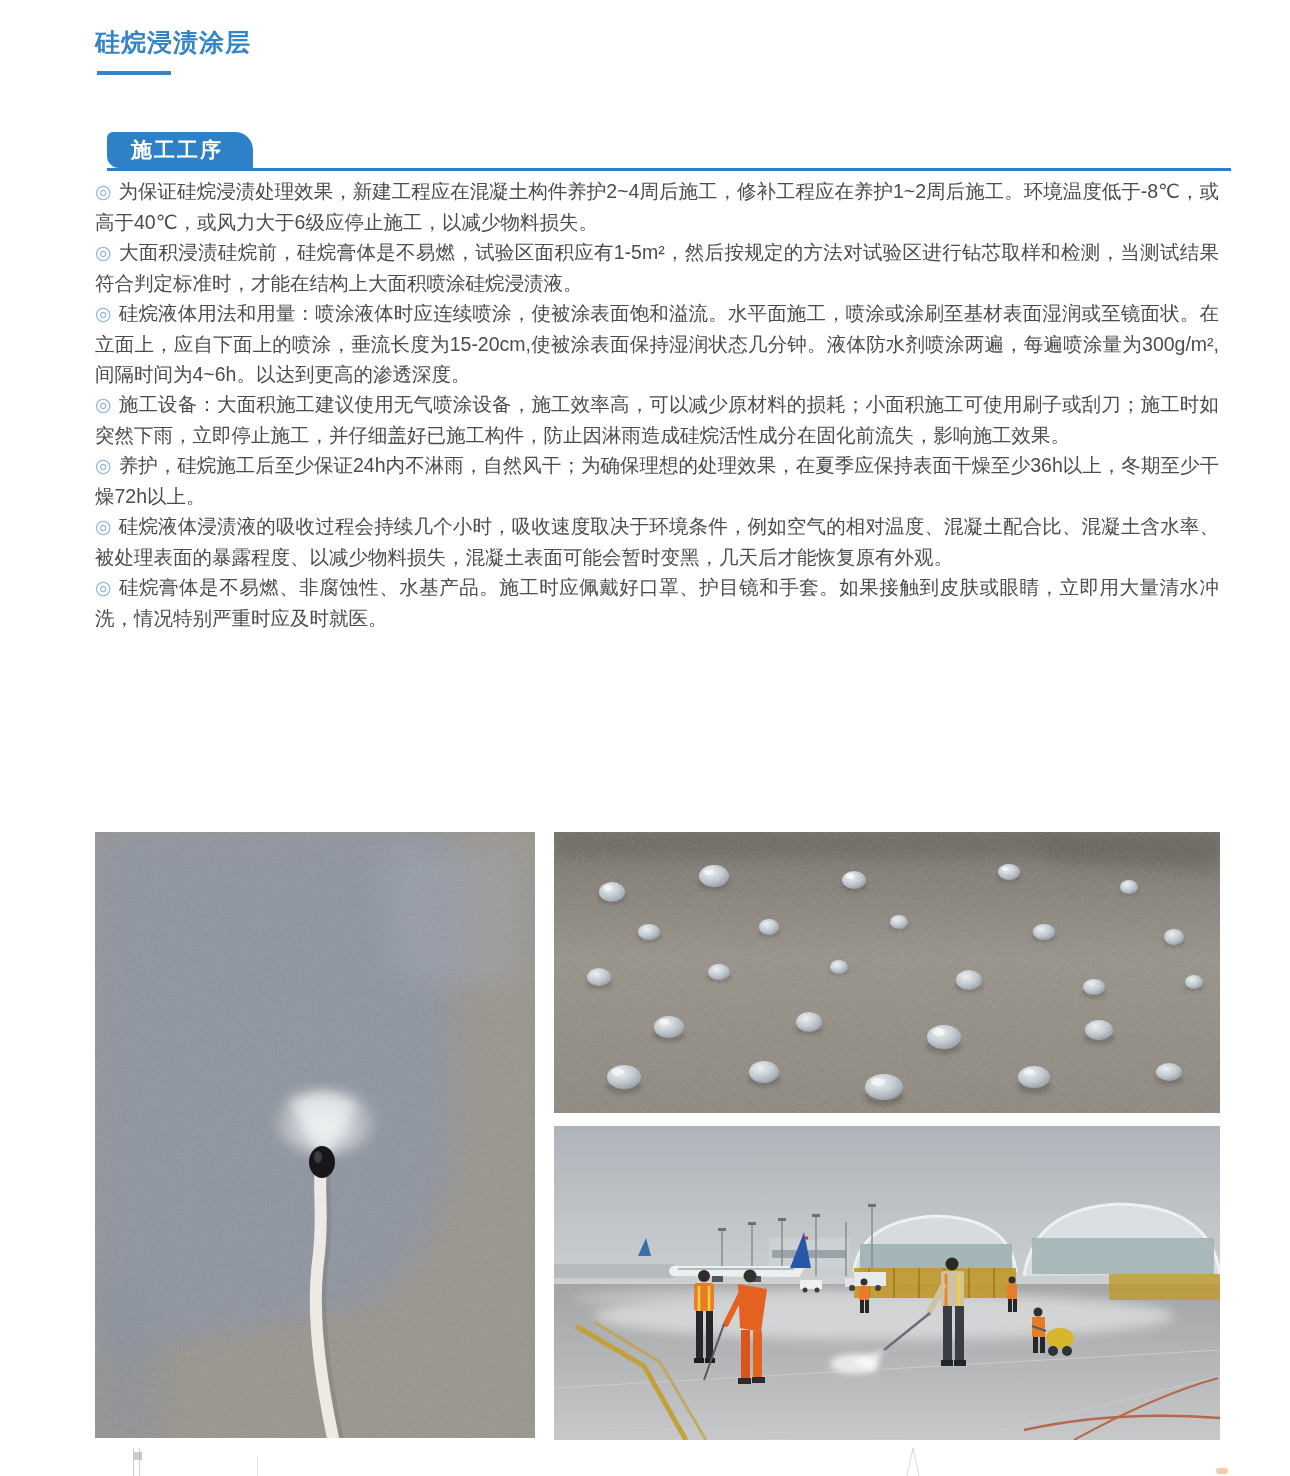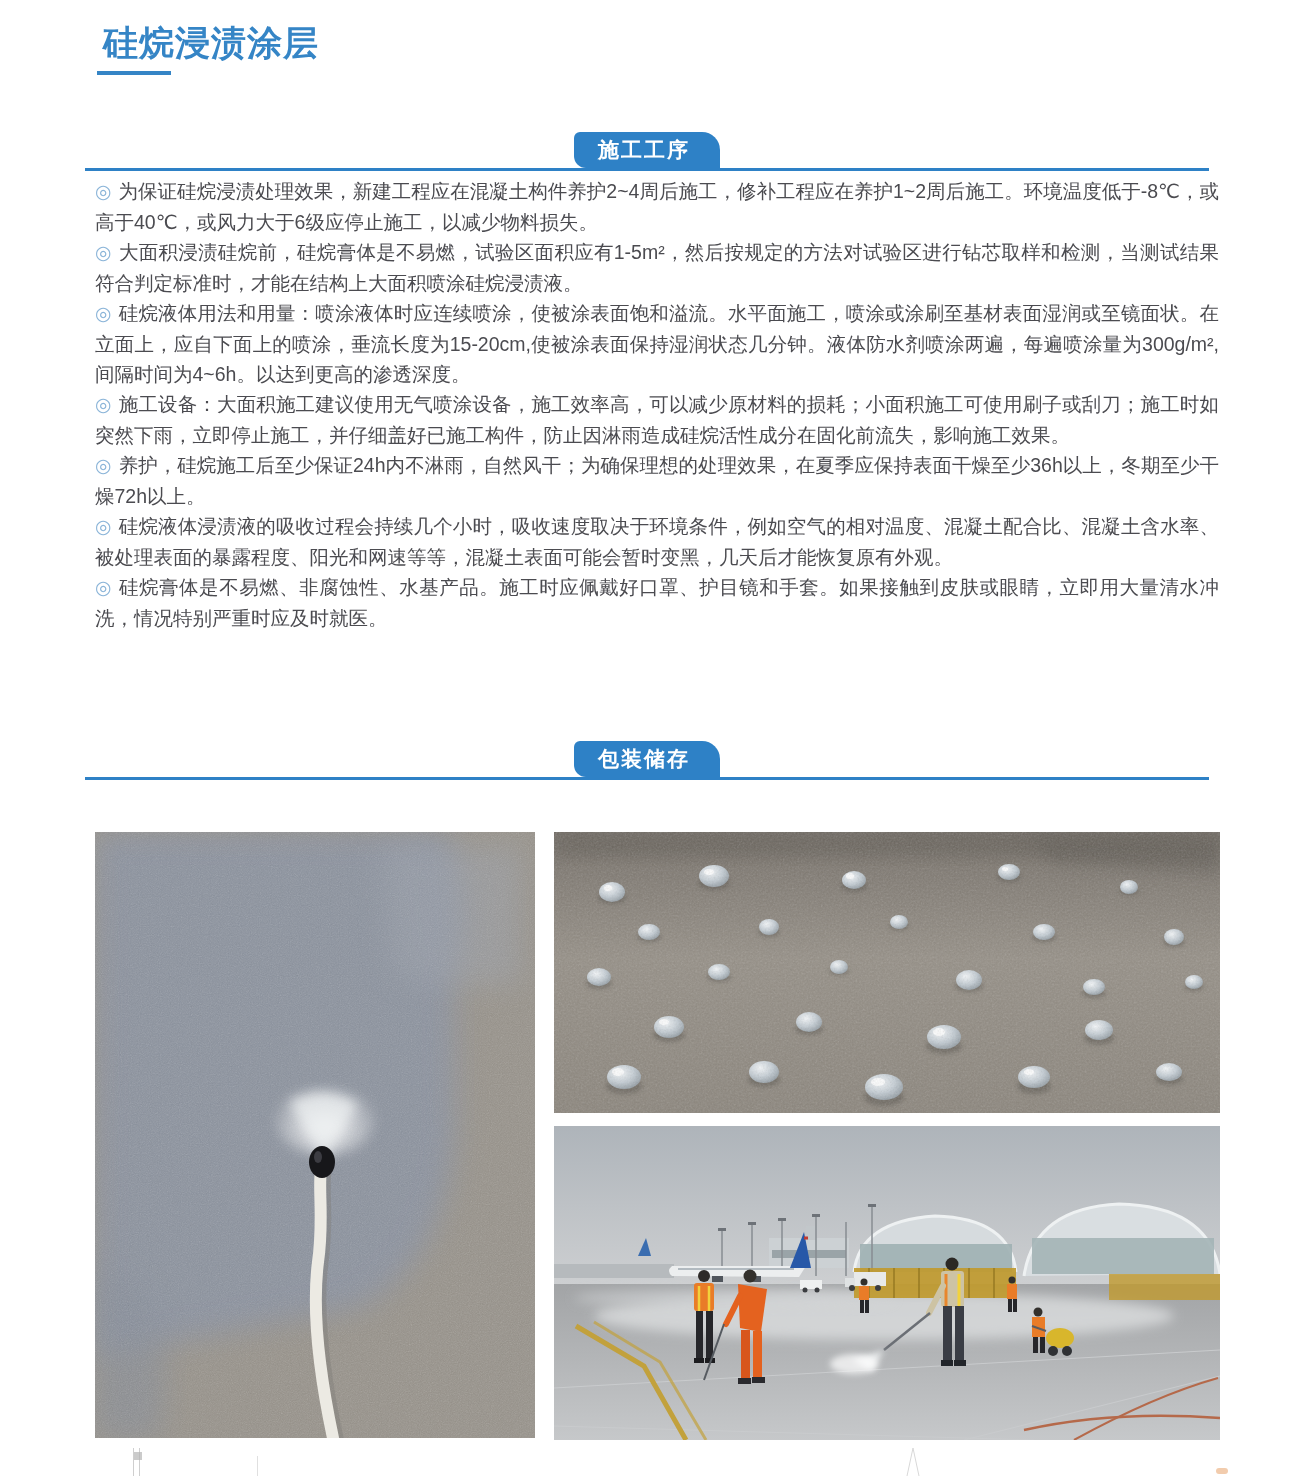--- a/index.html
+++ b/index.html
@@ -1,21 +1,21 @@
 <!DOCTYPE html>
 <html><head>
 <meta charset="utf-8">
 <style>
   html,body{margin:0;padding:0;background:#ffffff;}
   .page{position:relative;width:1290px;height:1476px;background:#ffffff;overflow:hidden;
         font-family:"Liberation Sans","DejaVu Sans",sans-serif;}
   .abs{position:absolute;}
-  .page-title{left:95px;top:20px;font-size:35px;font-weight:700;color:#3585c6;letter-spacing:1px;margin-left:8px;}
+  .page-title{left:95px;top:26px;font-size:25px;font-weight:700;color:#3585c6;letter-spacing:1px;}
   .title-dash{left:97px;top:71px;width:74px;height:4px;background:#3585c6;}
-  .sec-head{left:85px;width:1124px;border-bottom:3px solid #2e81c6;text-align:center;}
+  .sec-head{left:107px;width:1124px;border-bottom:3px solid #2e81c6;}
   .sec-head-1{top:132px;}
   .sec-head-2{top:741px;}
   .badge{display:inline-block;background:#2e81c6;color:#ffffff;font-size:21px;font-weight:700;
          line-height:36px;padding:0 30px 0 24px;border-radius:6px 18px 0 12px;letter-spacing:2px;
          vertical-align:bottom;}
   .sec-body{left:95px;width:1124px;font-size:19.5px;line-height:30px;color:#4b4b50;
             text-align:justify;}
   .sec-body-1{top:176px;}
   .sec-body-2{top:786px;}
   .bullet{margin:0;padding:0;}
@@ -38,27 +38,24 @@
   <div class="abs sec-head sec-head-1">
     <span class="badge">施工工序</span>
   </div>
 
   <div class="abs sec-body sec-body-1">
     <p class="bullet"><span class="mark">◎</span><span>为保证硅烷浸渍处理效果，新建工程应在混凝土构件养护2~4周后施工，修补工程应在养护1~2周后施工。环境温度低于-8℃，或高于40℃，或风力大于6级应停止施工，以减少物料损失。</span></p>
     <p class="bullet"><span class="mark">◎</span><span>大面积浸渍硅烷前，硅烷膏体是不易燃，试验区面积应有1-5m²，然后按规定的方法对试验区进行钻芯取样和检测，当测试结果符合判定标准时，才能在结构上大面积喷涂硅烷浸渍液。</span></p>
     <p class="bullet"><span class="mark">◎</span><span>硅烷液体用法和用量：喷涂液体时应连续喷涂，使被涂表面饱和溢流。水平面施工，喷涂或涂刷至基材表面湿润或至镜面状。在立面上，应自下面上的喷涂，垂流长度为15-20cm,使被涂表面保持湿润状态几分钟。液体防水剂喷涂两遍，每遍喷涂量为300g/m²,间隔时间为4~6h。以达到更高的渗透深度。</span></p>
     <p class="bullet"><span class="mark">◎</span><span>施工设备：大面积施工建议使用无气喷涂设备，施工效率高，可以减少原材料的损耗；小面积施工可使用刷子或刮刀；施工时如突然下雨，立即停止施工，并仔细盖好已施工构件，防止因淋雨造成硅烷活性成分在固化前流失，影响施工效果。</span></p>
     <p class="bullet"><span class="mark">◎</span><span>养护，硅烷施工后至少保证24h内不淋雨，自然风干；为确保理想的处理效果，在夏季应保持表面干燥至少36h以上，冬期至少干燥72h以上。</span></p>
-    <p class="bullet"><span class="mark">◎</span><span>硅烷液体浸渍液的吸收过程会持续几个小时，吸收速度取决于环境条件，例如空气的相对温度、混凝土配合比、混凝土含水率、被处理表面的暴露程度、阳光和网速等等，混凝土表面可能会暂时变黑，几天后才能恢复原有外观。</span></p>
+    <p class="bullet"><span class="mark">◎</span><span>硅烷液体浸渍液的吸收过程会持续几个小时，吸收速度取决于环境条件，例如空气的相对温度、混凝土配合比、混凝土含水率、被处理表面的暴露程度、以减少物料损失，混凝土表面可能会暂时变黑，几天后才能恢复原有外观。</span></p>
     <p class="bullet"><span class="mark">◎</span><span>硅烷膏体是不易燃、非腐蚀性、水基产品。施工时应佩戴好口罩、护目镜和手套。如果接触到皮肤或眼睛，立即用大量清水冲洗，情况特别严重时应及时就医。</span></p>
   </div>
 
-  <div class="abs sec-head sec-head-2">
-    <span class="badge">包装储存</span>
-  </div>
 
 
   <div class="abs photo ph1">
     <svg viewBox="0 0 440 606" preserveAspectRatio="none">
       <defs>
         <filter id="g1" x="0%" y="0%" width="100%" height="100%">
           <feTurbulence type="fractalNoise" baseFrequency="0.9" numOctaves="2" stitchTiles="stitch"></feTurbulence>
           <feColorMatrix type="saturate" values="0"></feColorMatrix>
         </filter>
         <filter id="soft14" x="-30%" y="-30%" width="160%" height="160%">

